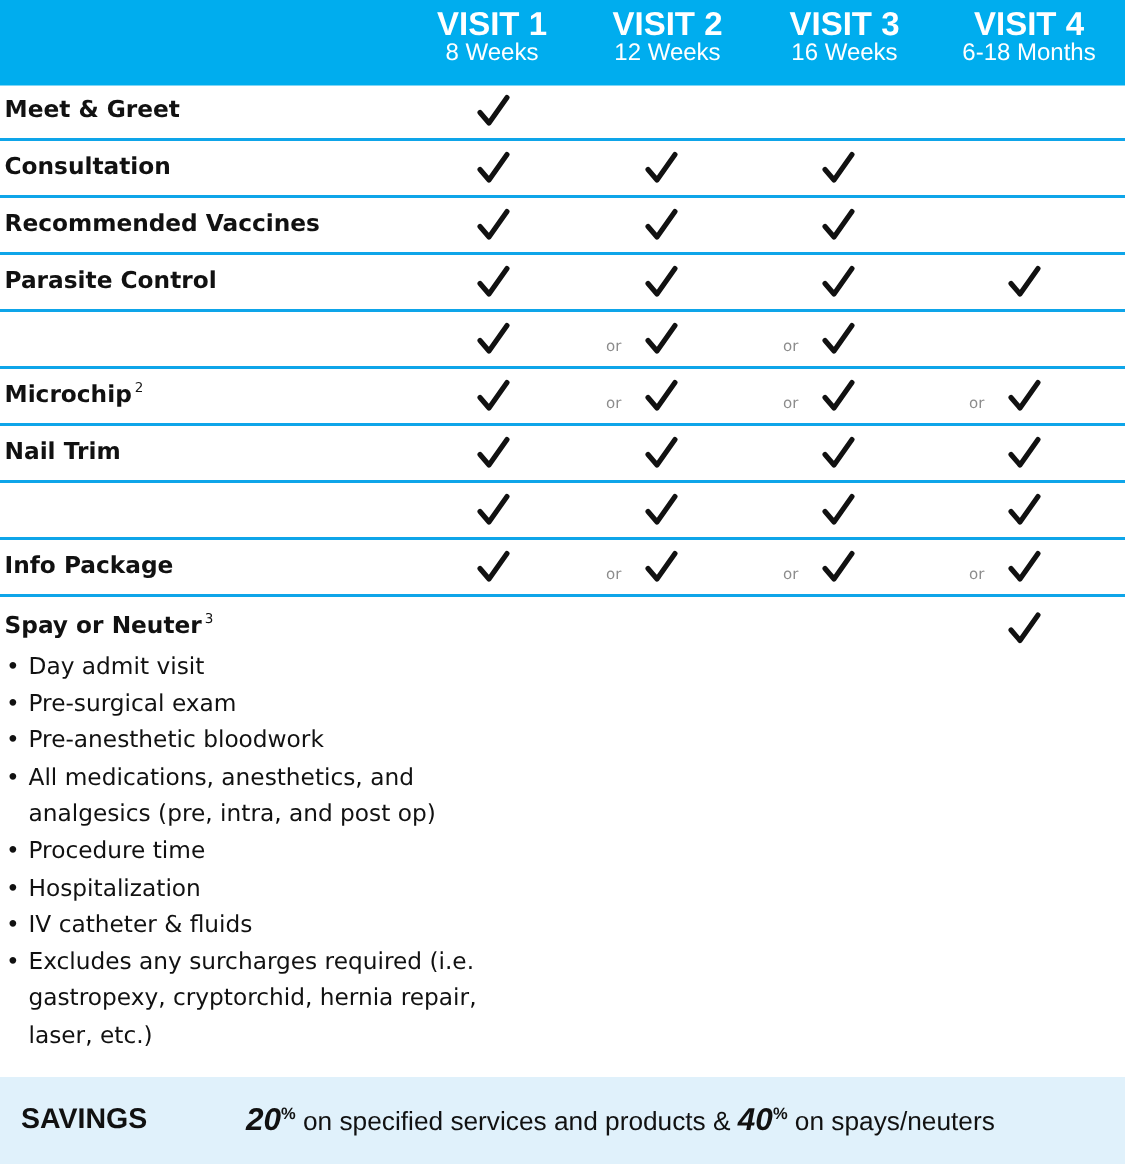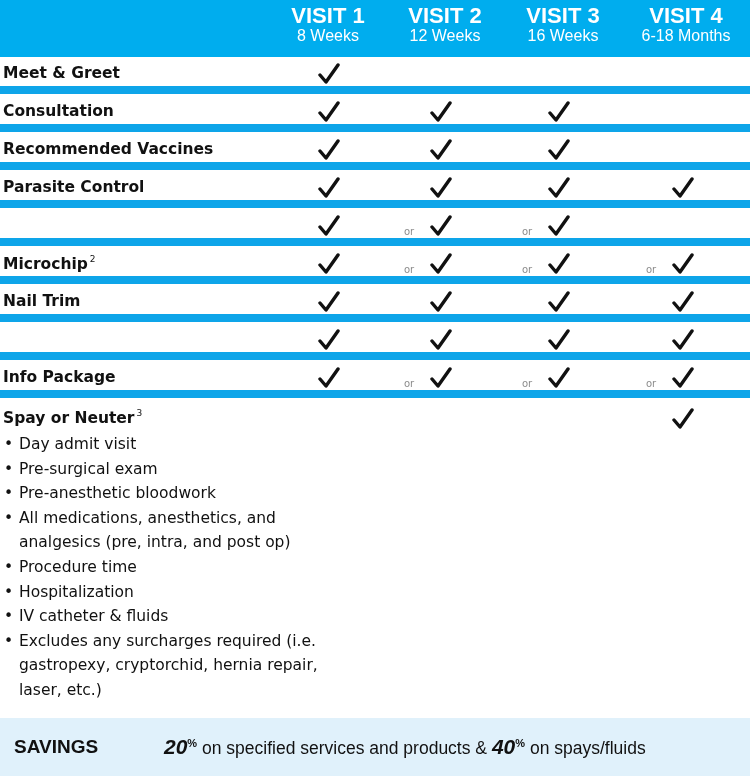--- a/index.html
+++ b/index.html
@@ -1,21 +1,21 @@
 <!DOCTYPE html>
 <html><head>
 <meta charset="utf-8">
 <style>
   * { box-sizing: border-box; margin: 0; padding: 0; }
   body { width: 750px; height: 779px; background: #ffffff; font-family: "DejaVu Sans", sans-serif; color: #111; overflow: hidden; position: relative; }
   .header { position: absolute; left: 0; top: 0; width: 750px; height: 57px; background: #00adee; }
   .hcol { position: absolute; top: 6px; width: 120px; text-align: center; color: #fff; }
   .hcol .v { font-family: "Liberation Sans", sans-serif; font-weight: bold; font-size: 22px; line-height: 20px; }
   .hcol .w { font-family: "Liberation Sans", sans-serif; font-size: 16px; line-height: 20px; }
-  .row { position: absolute; left: 0; width: 750px; height: 38px; border-bottom: 8px solid #0ea5e9; }
+  .row { position: absolute; left: 0; width: 750px; height: 38px; border-bottom: 2px solid #0ea5e9; }
   .row .label { position: absolute; left: 3px; top: 8px; font-weight: bold; font-size: 15.5px; white-space: nowrap; }
   .row .label sup { font-weight: normal; font-size: 9px; vertical-align: 7px; margin-left: 2px; }
   .chk { position: absolute; top: 0; width: 22px; height: 24px; }
   .or { position: absolute; top: 12px; font-size: 10px; color: #8c8c8c; }
   .spay { position: absolute; left: 0; top: 402px; width: 750px; }
   .spay .title { position: absolute; left: 3px; top: 6px; font-weight: bold; font-size: 15.5px; }
   .spay .title sup { font-weight: normal; font-size: 9px; vertical-align: 7px; margin-left: 2px; }
   .bullets { position: absolute; left: 3px; top: 30px; width: 320px; list-style: none; }
   .bullets li { position: relative; padding-left: 16px; font-size: 15.5px; line-height: 24.6px; }
   .bullets li::before { content: "•"; position: absolute; left: 1px; top: 0; }
@@ -205,14 +205,14 @@
     <li>All medications, anesthetics, and analgesics (pre, intra, and post op)</li>
     <li>Procedure time</li>
     <li>Hospitalization</li>
     <li>IV catheter &amp; fluids</li>
     <li>Excludes any surcharges required (i.e. gastropexy, cryptorchid, hernia repair, laser, etc.)</li>
   </ul>
 </div>
 
 <div class="savings">
   <div class="lbl">SAVINGS</div>
-  <div class="txt"><span class="big">20</span><span class="pct">%</span><span> on specified services and products &amp; </span><span class="big">40</span><span class="pct">%</span><span> on spays/fluids</span></div>
+  <div class="txt"><span class="big">20</span><span class="pct">%</span><span> on specified services and products &amp; </span><span class="big">40</span><span class="pct">%</span><span> on spays/neuters</span></div>
 </div>
 
 </body></html>

